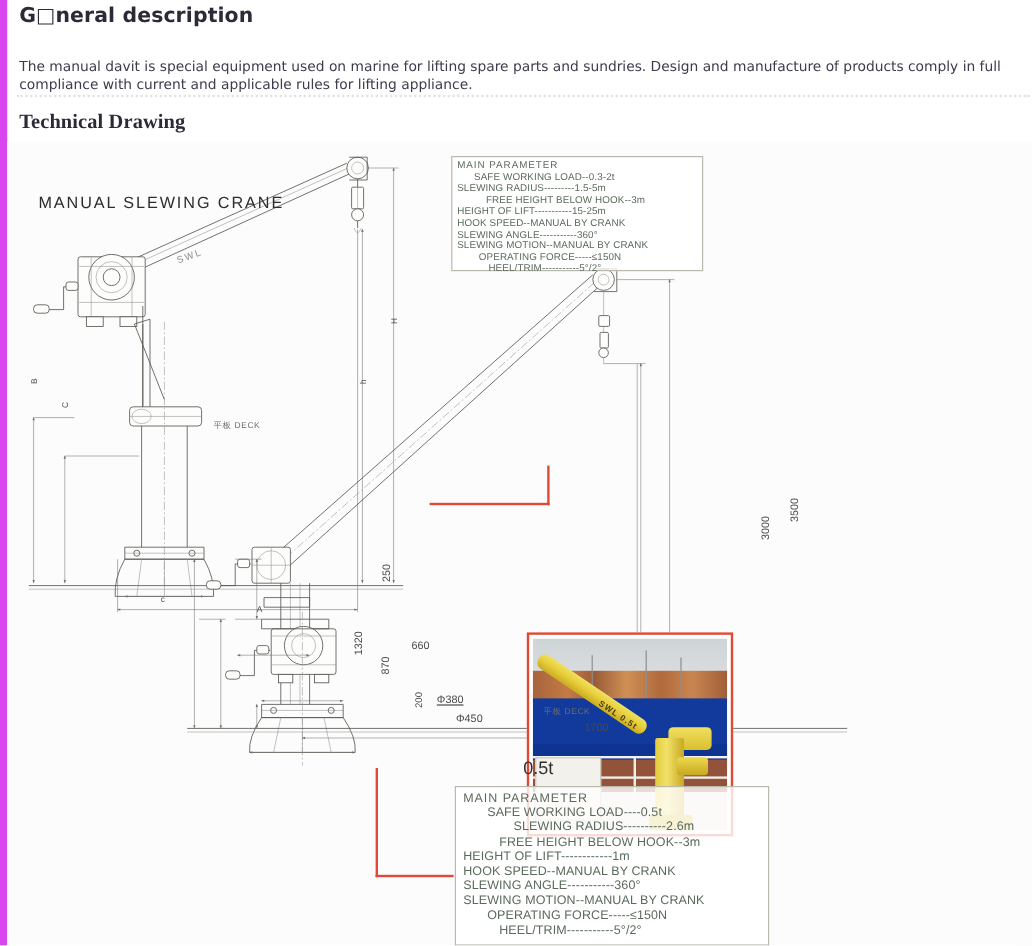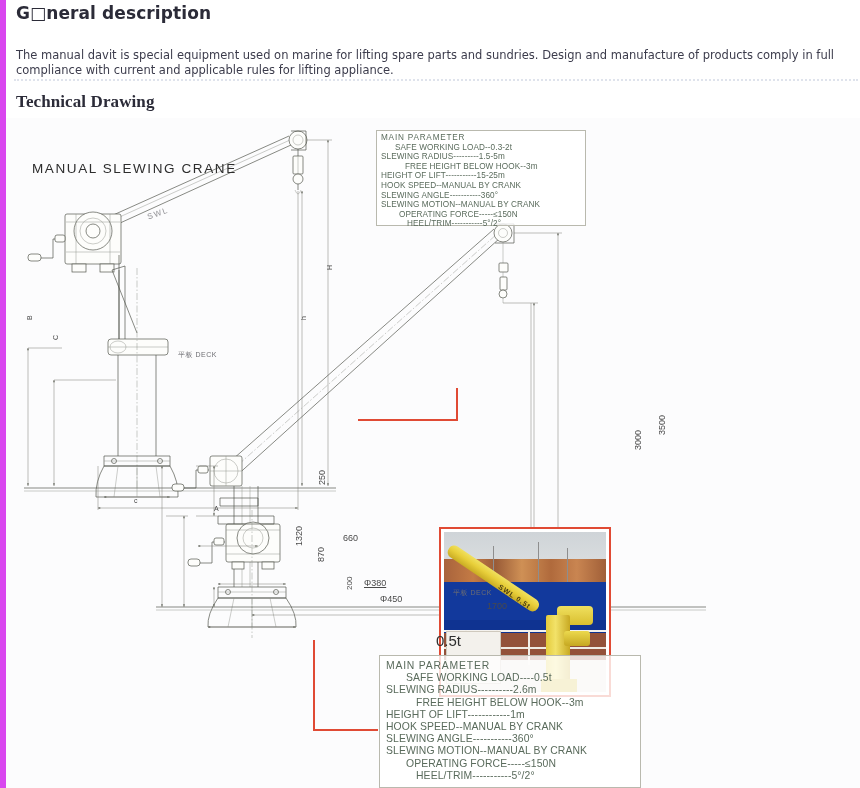--- a/index.html
+++ b/index.html
@@ -461,21 +461,21 @@
         <div class="prow" style="padding-left: 0px;">SLEWING MOTION--MANUAL BY CRANK</div>
         <div class="prow" style="padding-left: 18px;">OPERATING FORCE-----≤150N</div>
         <div class="prow" style="padding-left: 26px;">HEEL/TRIM-----------5°/2°</div>
       </div>
   </div>
 
   <div class="param-plate" id="plate-bottom">
     <div class="ptitle">MAIN PARAMETER</div>
     <div id="plate-bottom-rows">
         <div class="prow" style="padding-left: 20px;">SAFE WORKING LOAD----0.5t</div>
-        <div class="prow" style="padding-left: 0px;">SLEWING RADIUS----------2.6m</div>
+        <div class="prow" style="padding-left: 0px; margin-left: 42px;">SLEWING RADIUS----------2.6m</div>
         <div class="prow" style="padding-left: 30px;">FREE HEIGHT BELOW HOOK--3m</div>
         <div class="prow" style="padding-left: 0px;">HEIGHT OF LIFT------------1m</div>
         <div class="prow" style="padding-left: 0px;">HOOK SPEED--MANUAL BY CRANK</div>
         <div class="prow" style="padding-left: 0px;">SLEWING ANGLE-----------360°</div>
         <div class="prow" style="padding-left: 0px;">SLEWING MOTION--MANUAL BY CRANK</div>
         <div class="prow" style="padding-left: 20px;">OPERATING FORCE-----≤150N</div>
         <div class="prow" style="padding-left: 30px;">HEEL/TRIM-----------5°/2°</div>
       </div>
   </div>
 

